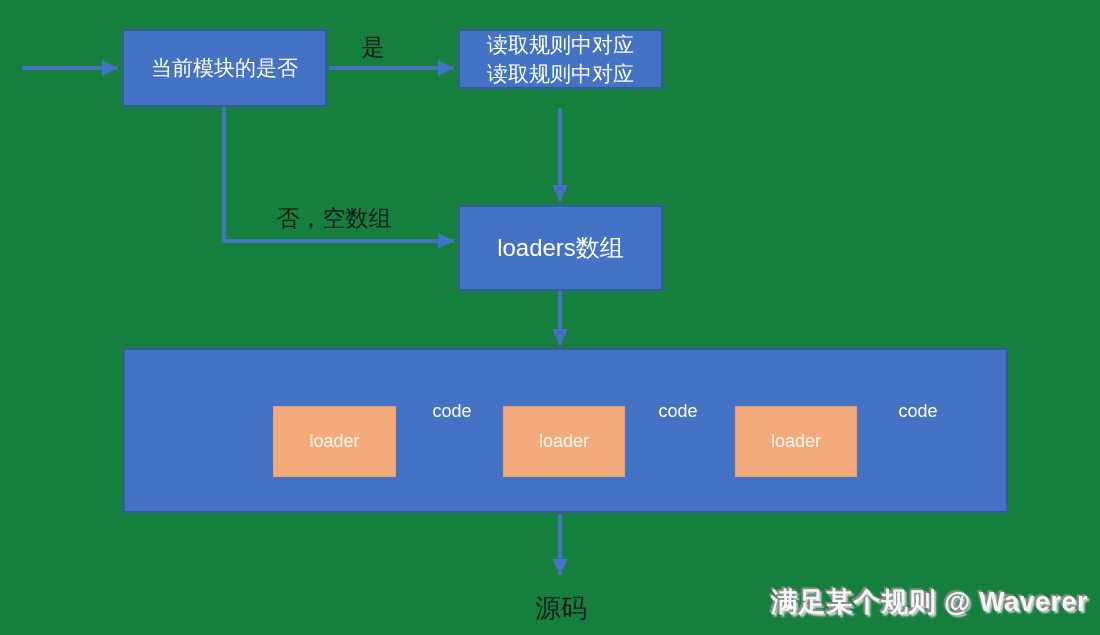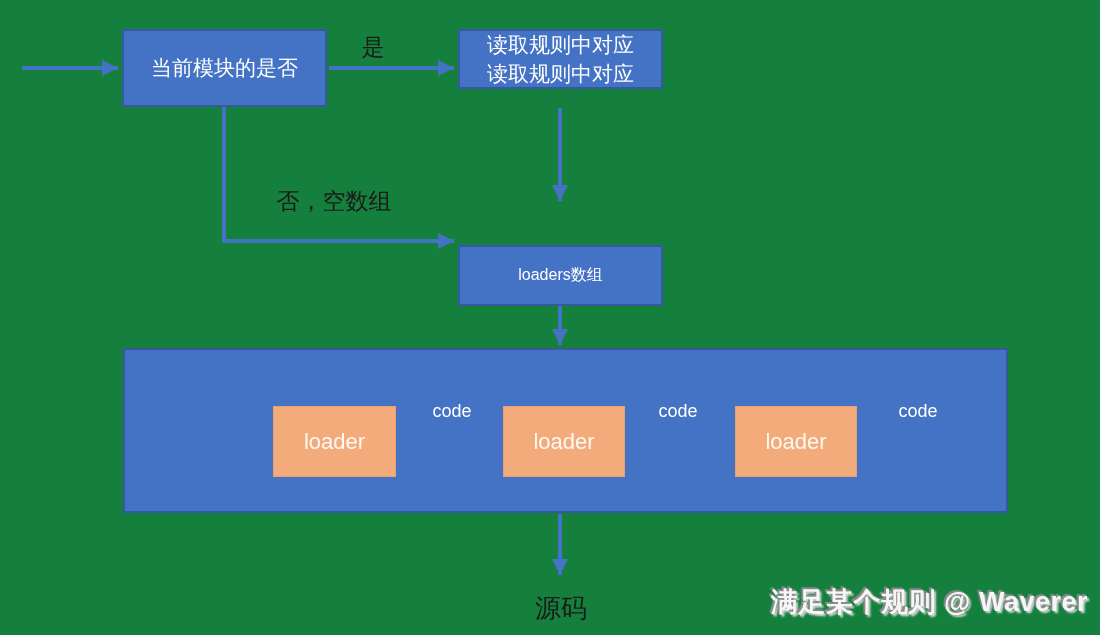--- a/index.html
+++ b/index.html
@@ -39,21 +39,21 @@
   }
   .loaderbox {
     position: absolute;
     box-sizing: border-box;
     background: #F3AB7C;
     border: 1px solid #EDA06C;
     color: #FDF8F2;
     display: flex;
     align-items: center;
     justify-content: center;
-    font-size: 22px;
+    font-size: 18px;
   }
   .edge-label {
     position: absolute;
     color: #1a1a1a;
     font-size: 23px;
     white-space: nowrap;
     transform: translateX(-50%);
   }
   .code-label {
     position: absolute;
@@ -113,26 +113,26 @@
 
   <div class="bluebox" style="left:122px; top:29px; width:205px; height:78px;">
     <span>当前模块的是否</span>
   </div>
 
   <div class="bluebox" style="left:458px; top:29px; width:205px; height:60px;">
     <span>读取规则中对应</span>
     <span>读取规则中对应</span>
   </div>
 
-  <div class="bluebox" style="left:458px; top:205px; width:205px; height:61px; font-size:16px;margin-top:40px;">
+  <div class="bluebox" style="left:458px; top:205px; width:205px; height:86px; font-size:24px;">
     <span>loaders数组</span>
   </div>
 
   <div class="edge-label" style="left:373px; top:32px;">是</div>
-  <div class="edge-label" style="left:334px; top:186px;">否，空数组</div>
+  <div class="edge-label" style="left:334px; top:203px;">否，空数组</div>
 
   <div class="loaderbox" style="left:273px; top:406px; width:123px; height:71px;">
     <span>loader</span>
   </div>
   <div class="loaderbox" style="left:503px; top:406px; width:122px; height:71px;">
     <span>loader</span>
   </div>
   <div class="loaderbox" style="left:735px; top:406px; width:122px; height:71px;">
     <span>loader</span>
   </div>

